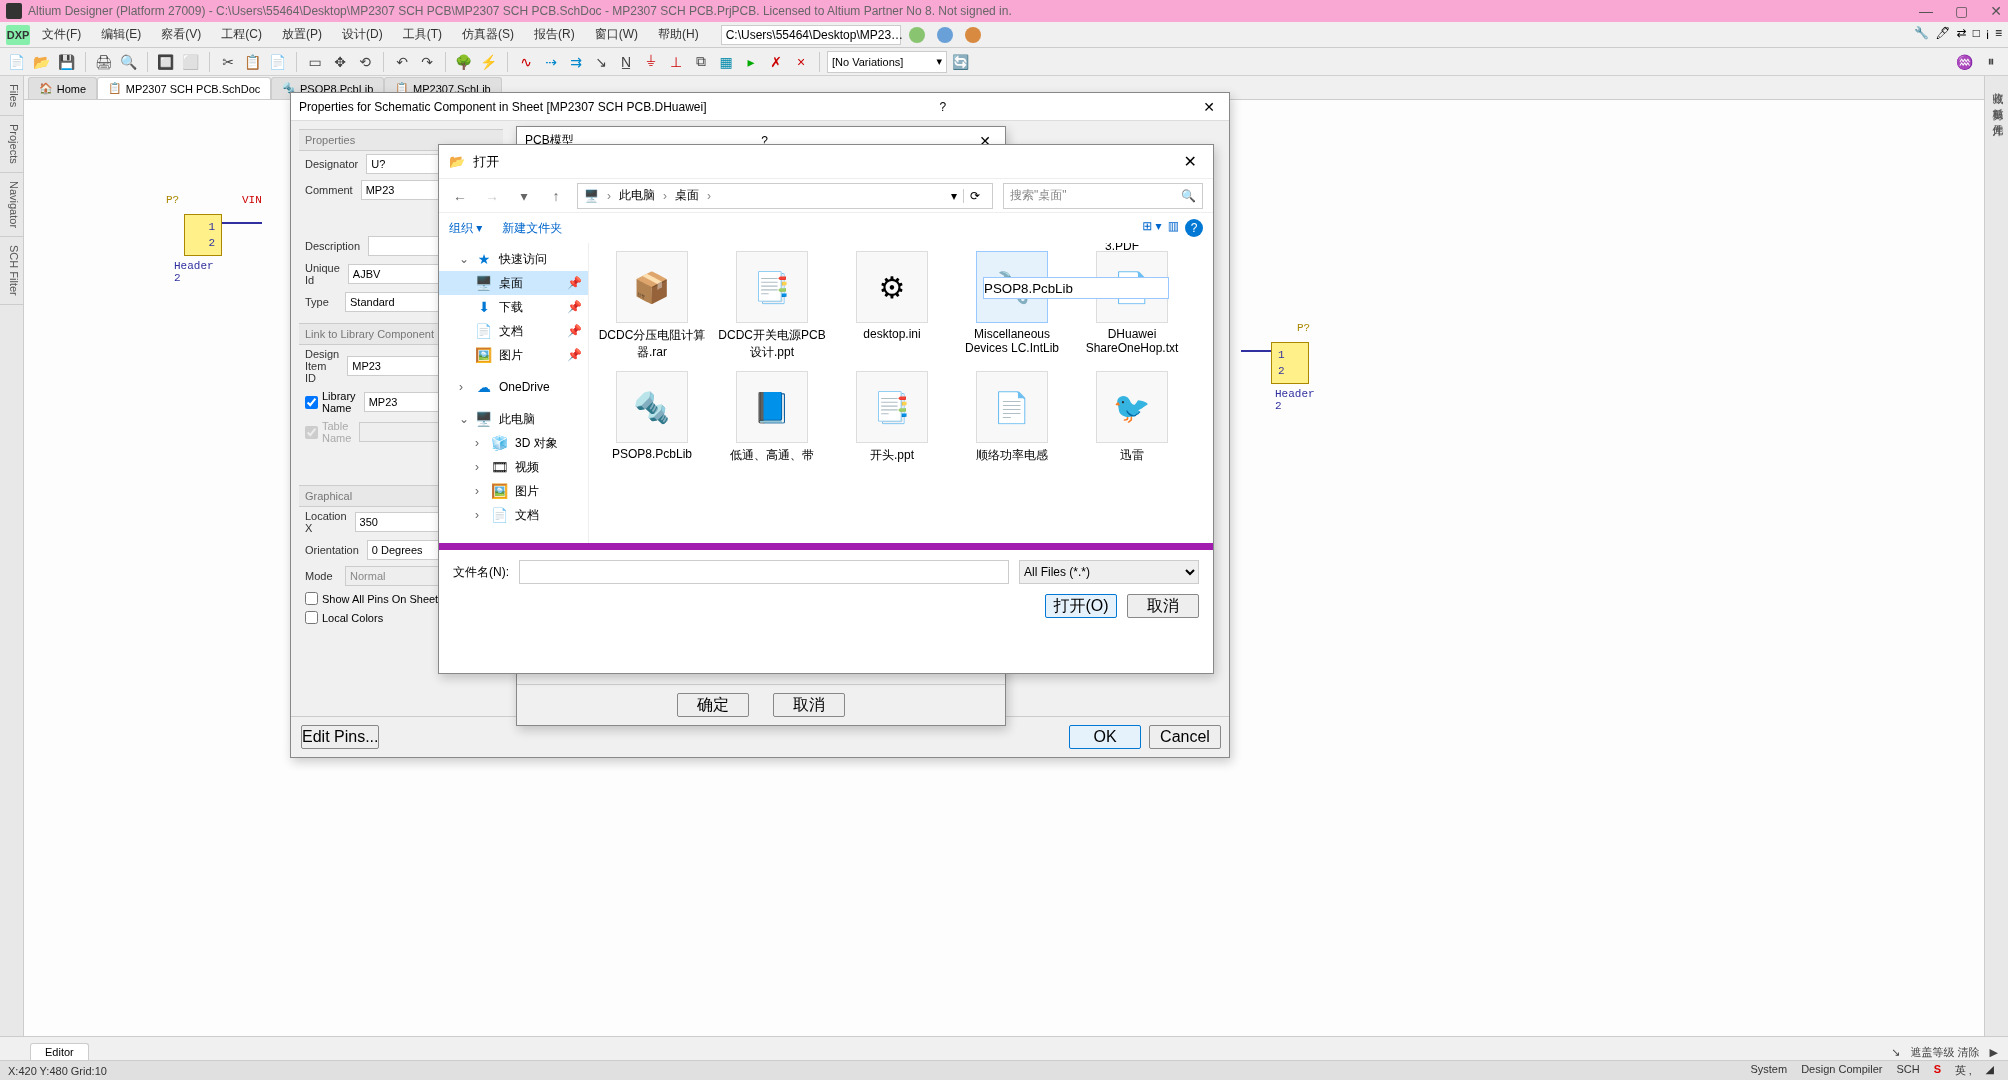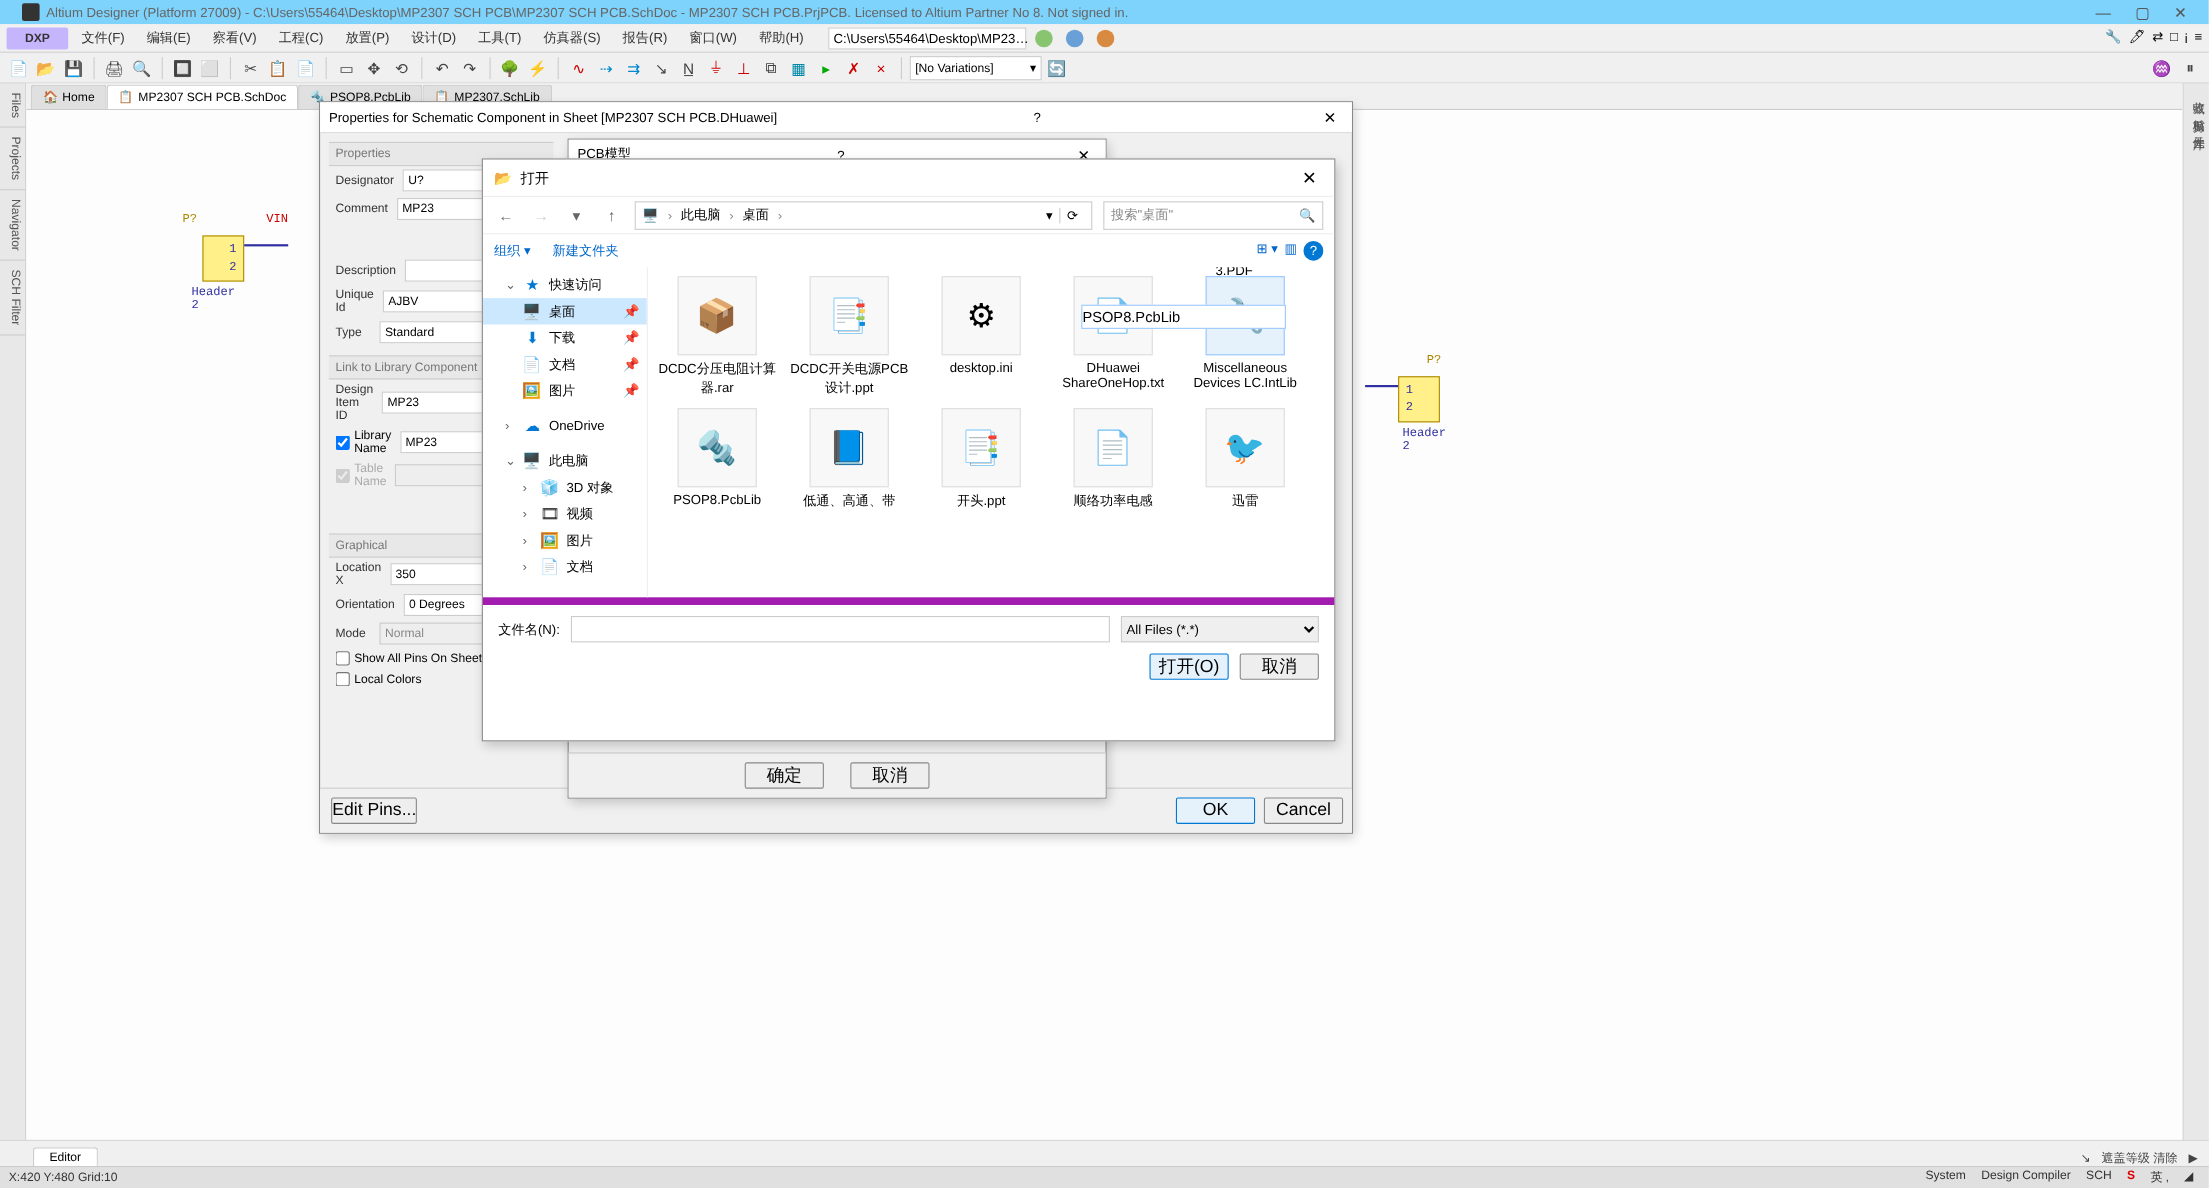--- a/index.html
+++ b/index.html
@@ -1,23 +1,23 @@
 <!DOCTYPE html>
 <html><head>
 <meta charset="utf-8">
 <style>
 * { box-sizing: border-box; margin: 0; padding: 0; font-family: "Microsoft YaHei", "Segoe UI", Tahoma, sans-serif; }
 body { background: #f0f0f0; width: 2008px; height: 1080px; overflow: hidden; position: relative; font-size: 12px; }
 
-.title-bar { height: 22px; background: #7dd3fc; display: flex; align-items: center; padding: 0 20px; color: #666; font-size: 12px; }
+.title-bar { height: 22px; background: #f9a8d4; display: flex; align-items: center; padding: 0 6px; color: #666; font-size: 12px; }
 .title-bar .logo { width: 16px; height: 16px; background: #333; border-radius: 2px; margin-right: 6px; }
 .title-bar .controls { margin-left: auto; display: flex; gap: 22px; font-size: 14px; color: #555; }
 
 .menu-bar { height: 26px; background: #f0f0f0; display: flex; align-items: center; padding: 0 6px; gap: 4px; border-bottom: 1px solid #ccc; }
-.dxp-box { width: 56px; height: 20px; background: #c4b5fd; color: #333; font-weight: bold; display: flex; align-items: center; justify-content: center; font-size: 11px; border-radius: 2px; }
+.dxp-box { width: 24px; height: 20px; background: #86efac; color: #333; font-weight: bold; display: flex; align-items: center; justify-content: center; font-size: 11px; border-radius: 2px; }
 .menu-bar .menu-item { padding: 2px 8px; font-size: 12px; color: #333; }
 .menu-bar .path-box { border: 1px solid #ccc; background: #fff; height: 20px; width: 180px; padding: 0 4px; display: flex; align-items: center; margin-left: 10px; }
 .menu-bar .dropbtn { width: 16px; height: 16px; border-radius: 50%; margin: 0 4px; }
 
 .toolbar-row { height: 28px; background: #f0f0f0; display: flex; align-items: center; padding: 0 6px; gap: 3px; border-bottom: 1px solid #d0d0d0; }
 .toolbar-row .tbtn { width: 22px; height: 22px; display: flex; align-items: center; justify-content: center; font-size: 14px; color: #444; border: 1px solid transparent; }
 .toolbar-row .sep { width: 1px; height: 20px; background: #ccc; margin: 0 4px; }
 .variations { border: 1px solid #ccc; background: #fff; height: 22px; width: 120px; padding: 0 4px; display: flex; align-items: center; font-size: 11px; }
 
 .workspace { display: flex; height: calc(100% - 28px - 26px - 22px - 20px - 24px); position: relative; }
@@ -465,27 +465,27 @@
           <span>DCDC分压电阻计算器.rar</span>
         </div>
       <div class="fd-item">
           <div class="thumb">📑</div>
           <span>DCDC开关电源PCB设计.ppt</span>
         </div>
       <div class="fd-item">
           <div class="thumb">⚙</div>
           <span>desktop.ini</span>
         </div>
-      <div class="fd-item">
-          <div class="thumb">📄</div>
-          <span>DHuawei ShareOneHop.txt</span>
-        </div>
       <div class="fd-item sel">
           <div class="thumb">🔧</div>
           <span>Miscellaneous Devices LC.IntLib</span>
+        </div>
+      <div class="fd-item">
+          <div class="thumb">📄</div>
+          <span>DHuawei ShareOneHop.txt</span>
         </div>
       <div class="fd-item">
           <div class="thumb">🔩</div>
           <span>PSOP8.PcbLib</span>
         </div>
       <div class="fd-item">
           <div class="thumb" style="color:#2b579a;">📘</div>
           <span>低通、高通、带</span>
         </div>
       <div class="fd-item">

